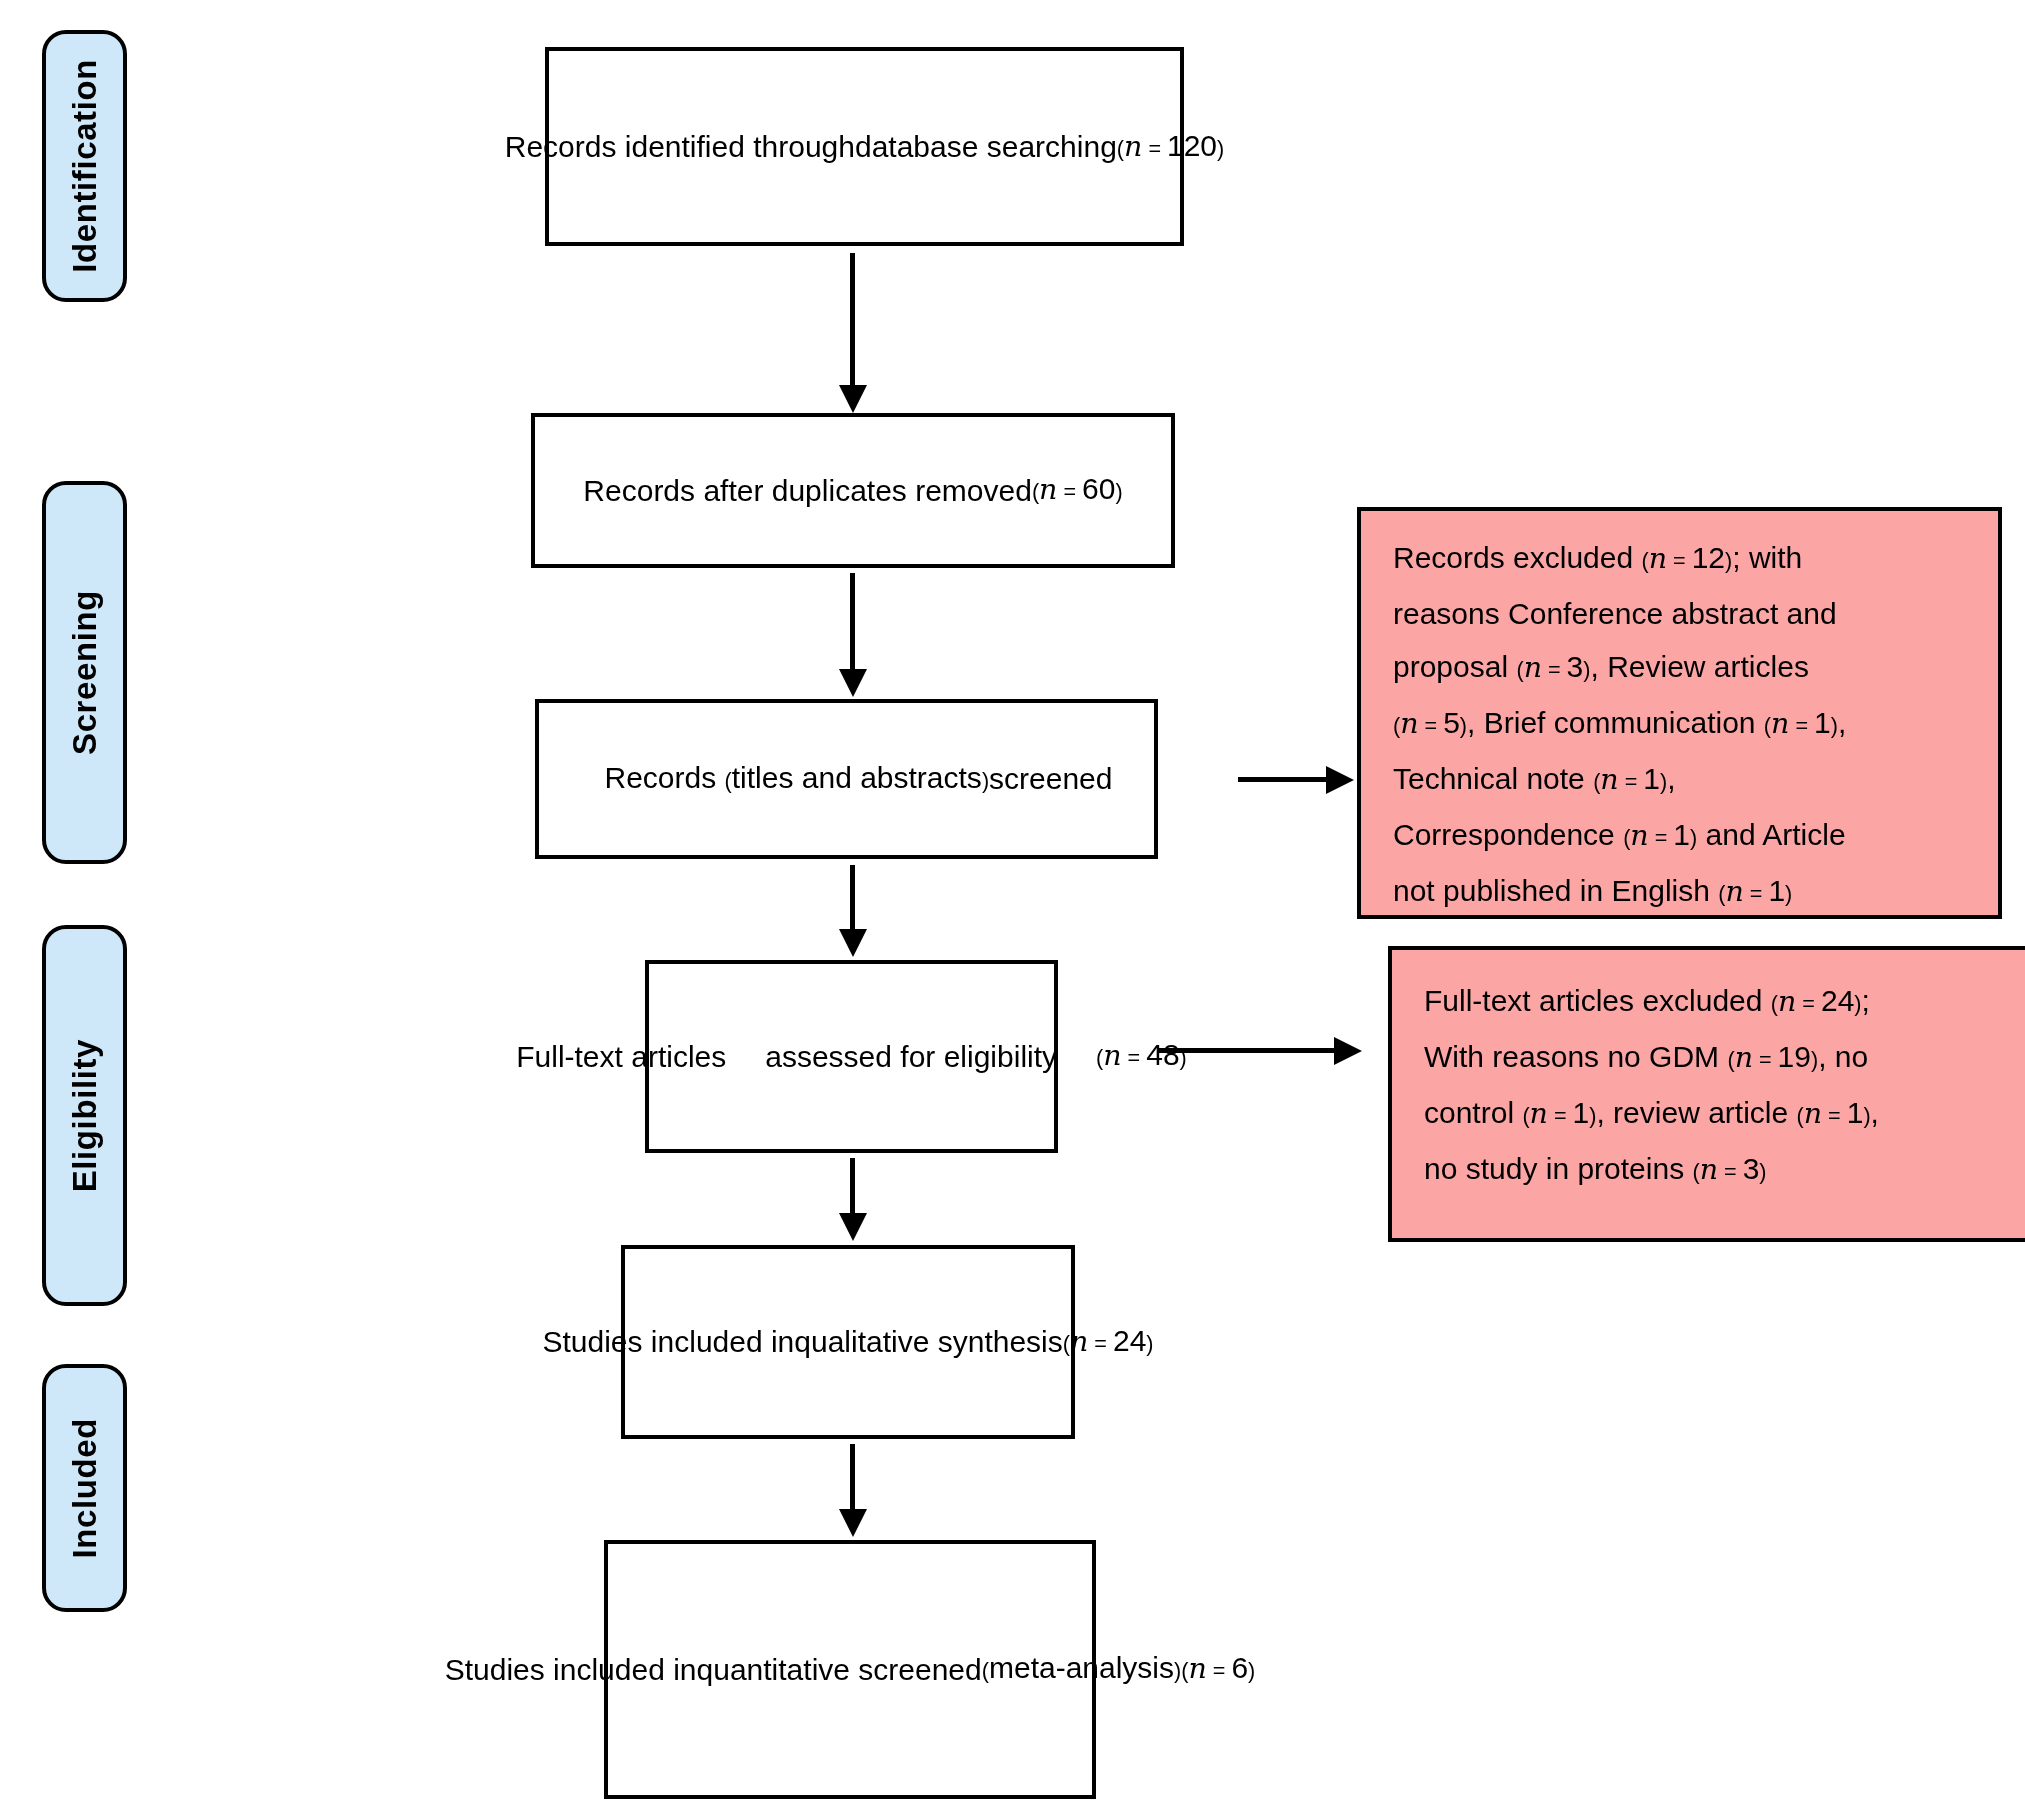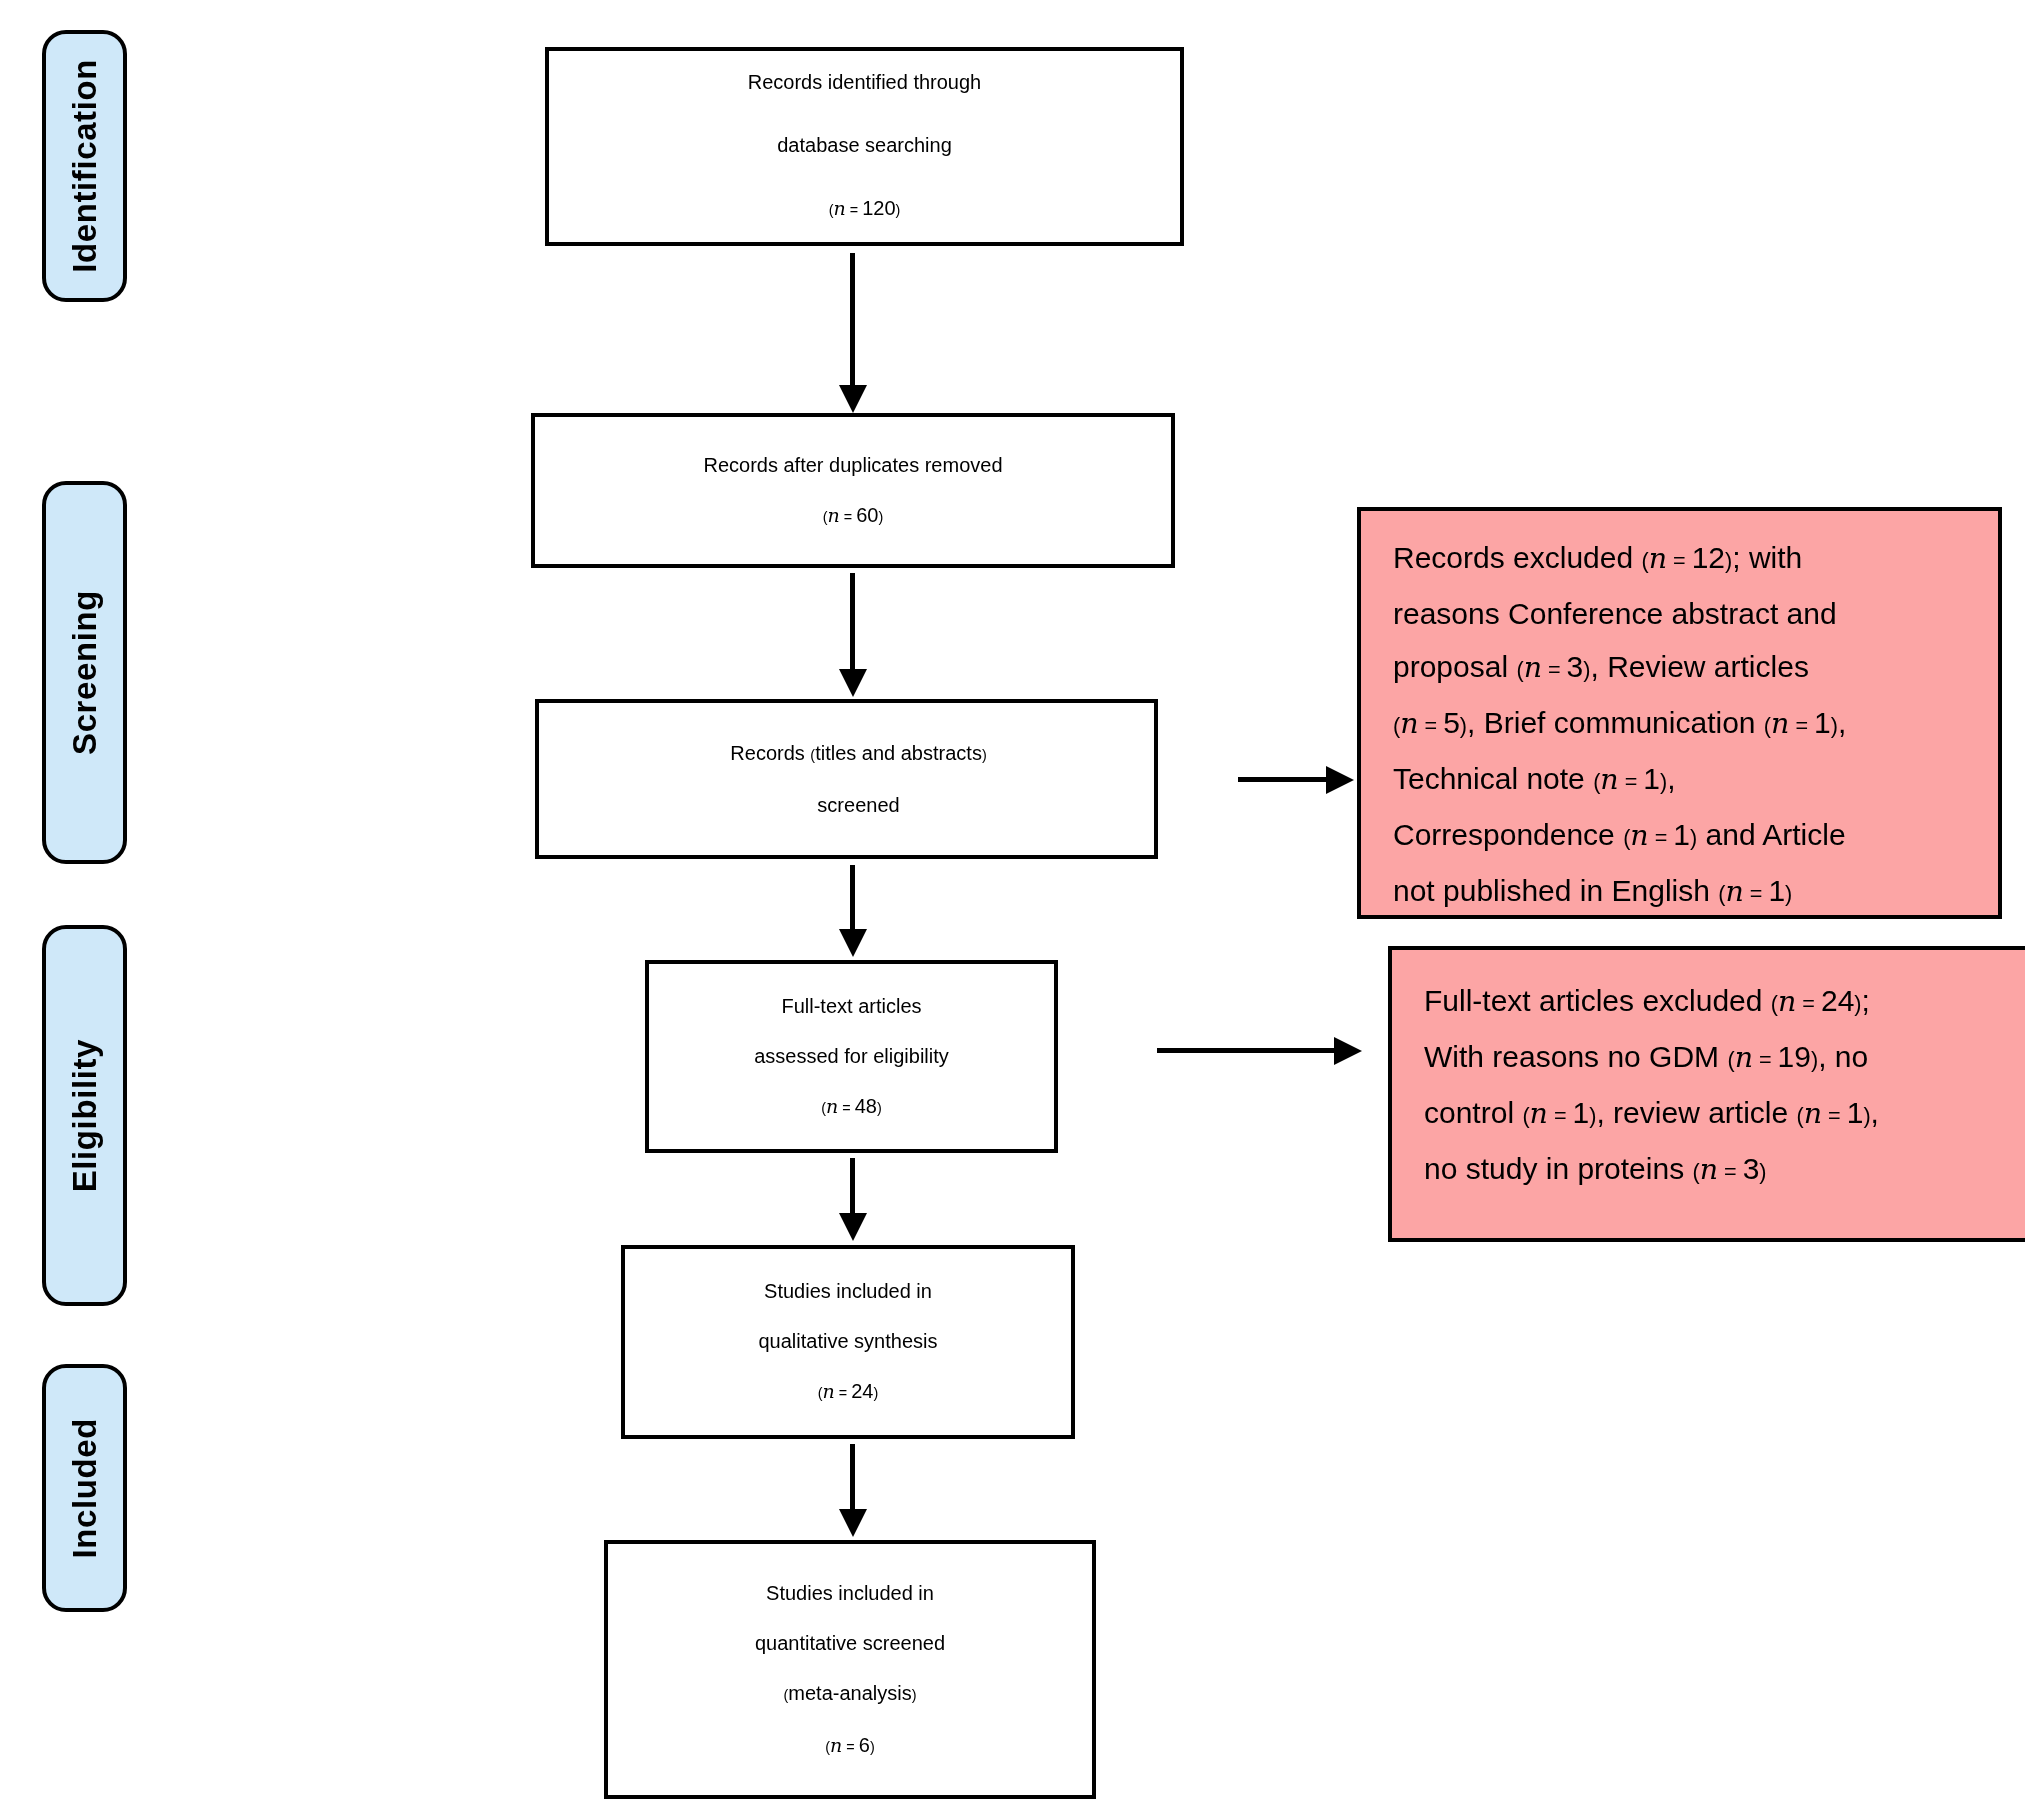--- a/index.html
+++ b/index.html
@@ -13,28 +13,28 @@
          display:flex;align-items:center;justify-content:center;}
   .stage .lbl{writing-mode:vertical-rl;transform:rotate(180deg);
               font-weight:bold;font-size:33px;letter-spacing:0.6px;white-space:nowrap;}
   #s1{top:30px;height:272px;}
   #s2{top:481px;height:383px;}
   #s3{top:925px;height:381px;}
   #s4{top:1364px;height:248px;}
 
   
   .fbox{position:absolute;background:#fff;border:4px solid #000;box-sizing:border-box;
-        display:flex;flex-direction:column;justify-content:center;align-items:center;
-        text-align:center;font-size:20px;}
+        display:flex;flex-direction:row;justify-content:center;align-items:center;
+        text-align:center;font-size:30px;}
   .fbox .ln{line-height:50px;white-space:nowrap;}
   .fbox.lh-lg .ln{line-height:63px;}
   #b1{left:545px;top:47px;width:639px;height:199px;}
   #b2{left:531px;top:413px;width:644px;height:155px;}
   #b3{left:535px;top:699px;width:623px;height:160px;padding-left:24px;}
-  #b4{left:645px;top:960px;width:413px;height:193px;}
+  #b4{left:645px;top:960px;width:413px;height:193px;gap:39px;}
   #b5{left:621px;top:1245px;width:454px;height:194px;}
   #b6{left:604px;top:1540px;width:492px;height:259px;}
 
   
   .sbox{position:absolute;background:#fca5a5;border:4px solid #000;box-sizing:border-box;
         font-size:30px;line-height:53px;text-align:left;}
   #r1{left:1357px;top:507px;width:645px;height:412px;padding:19.6px 17.3px 0 32px;}
   #r2{left:1388px;top:946px;width:645px;height:296px;padding:24px 25px 0 32px;}
 
   

